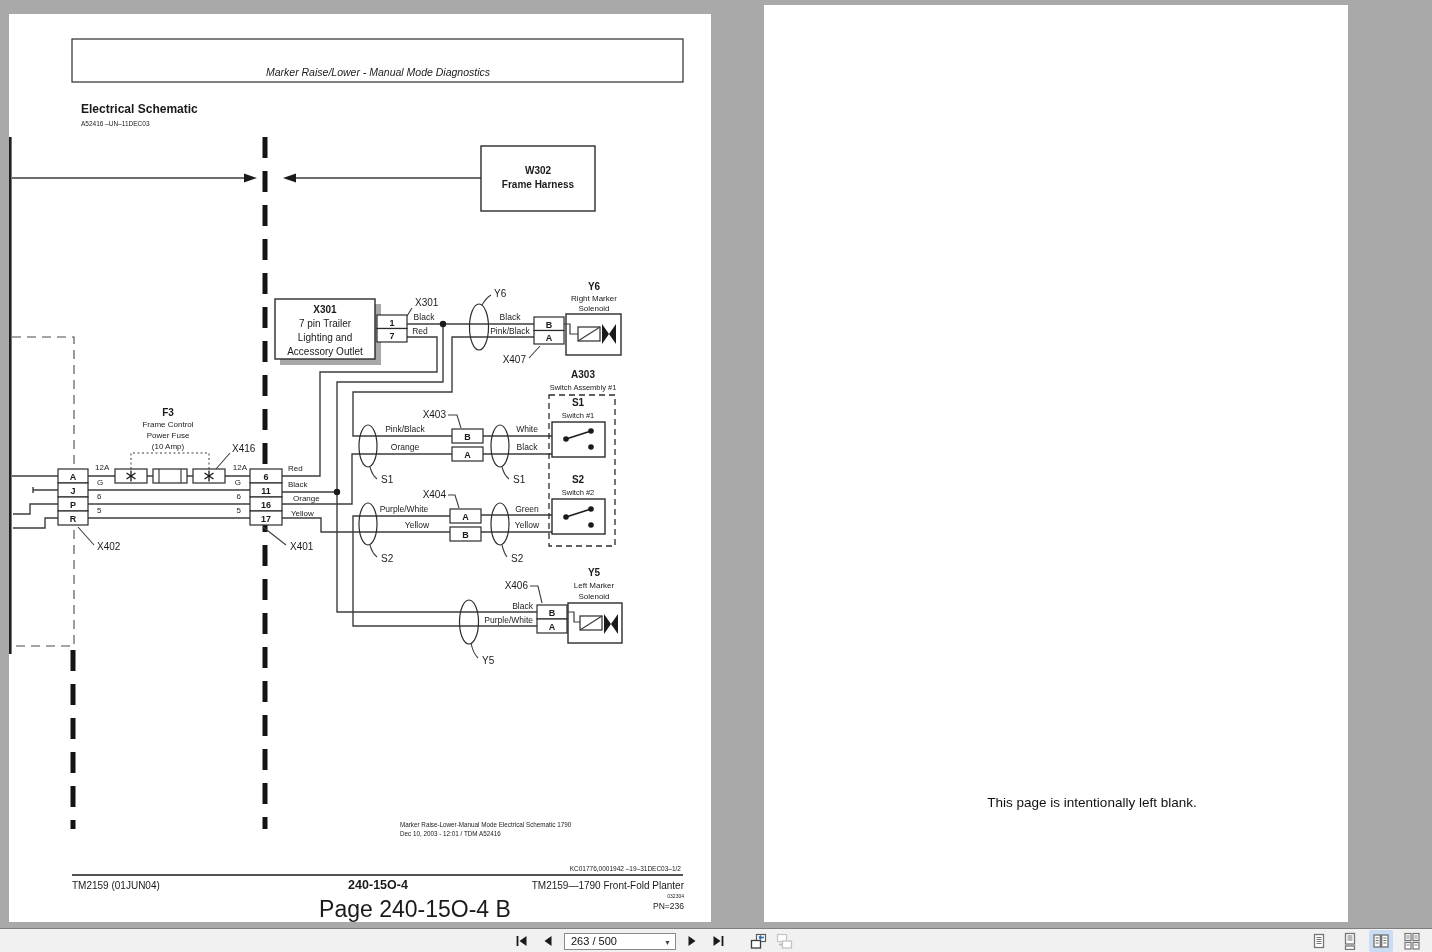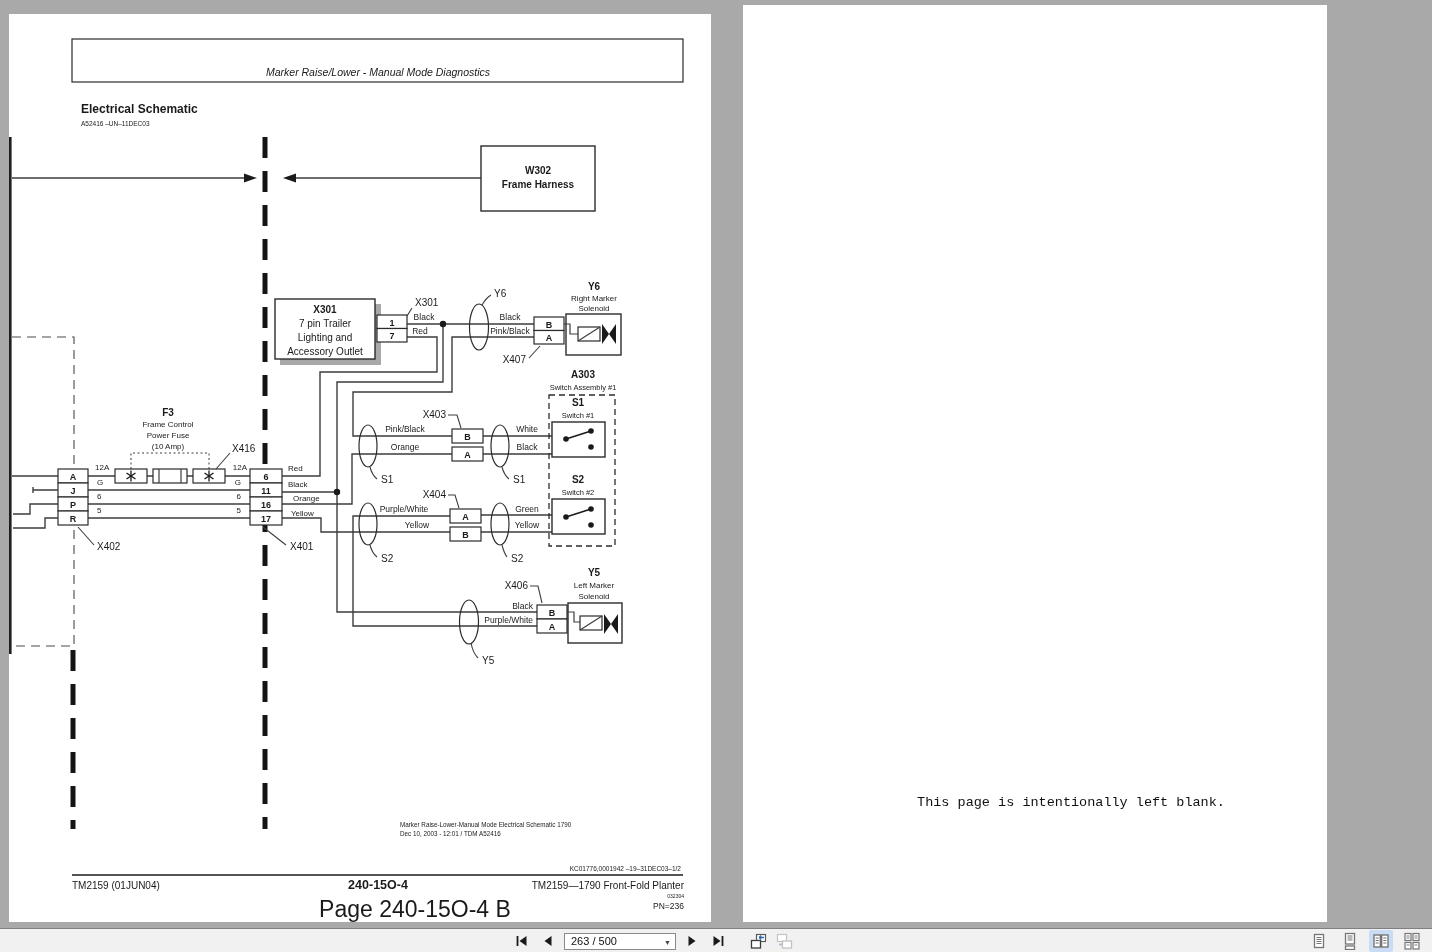--- a/index.html
+++ b/index.html
@@ -1,20 +1,20 @@
 <!DOCTYPE html>
 <html><head>
 <meta charset="utf-8">
 <style>
   html,body{margin:0;padding:0;background:#a9a9a9;width:1432px;height:952px;overflow:hidden;
     font-family:"Liberation Sans",sans-serif;}
   .viewer{position:absolute;left:0;top:0;width:1432px;height:952px;background:#a9a9a9;}
   .page{position:absolute;top:5px;height:917px;background:#ffffff;}
   .page-left{left:9px;width:702px;margin-top:9px;}
-  .page-right{left:743px;width:584px;font-family:Liberation Mono, monospace;}
+  .page-right{left:764px;width:584px;}
   .blank-note{position:absolute;left:0;top:790px;width:656px;text-align:center;
     font-size:13.5px;color:#111;}
   
   svg text{font-family:"Liberation Sans",sans-serif;fill:#1a1a1a;}
   .tb{font-weight:bold;}
   .ti{font-style:italic;}
   .wire{stroke:#3d3d3d;stroke-width:1.4;fill:none;}
   .wire2{stroke:#3d3d3d;stroke-width:1.2;fill:none;}
   .box{stroke:#2b2b2b;stroke-width:1.4;fill:#ffffff;}
   .boxthin{stroke:#2b2b2b;stroke-width:1.2;fill:#ffffff;}

